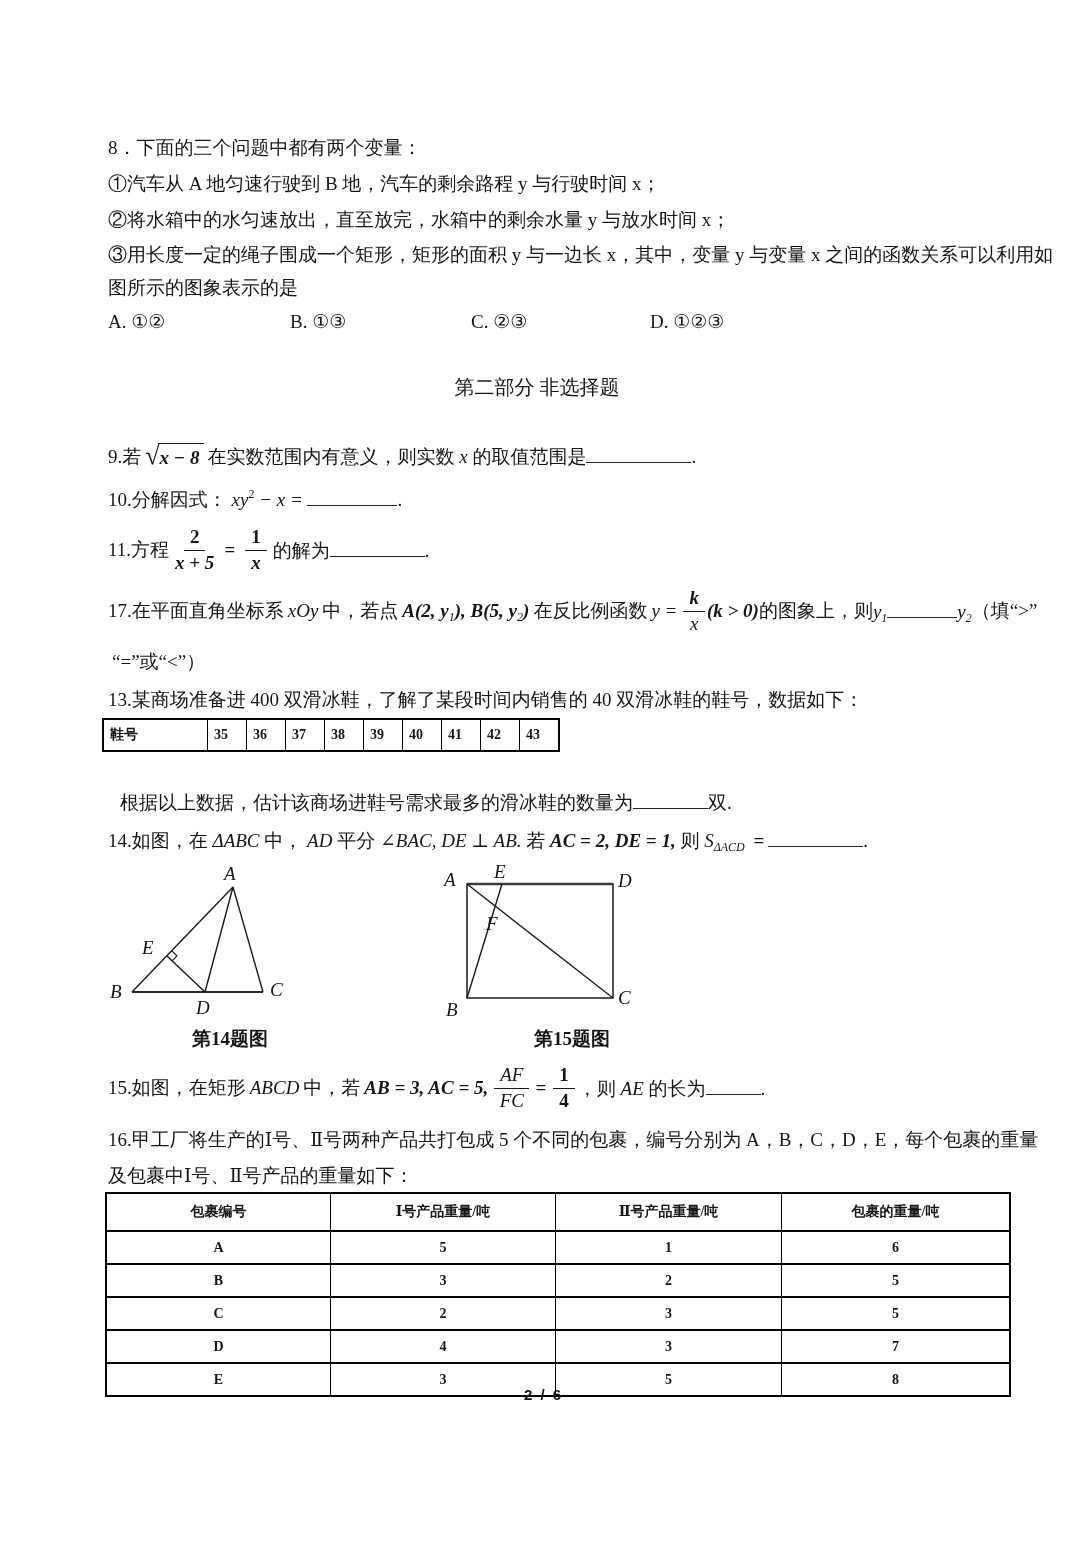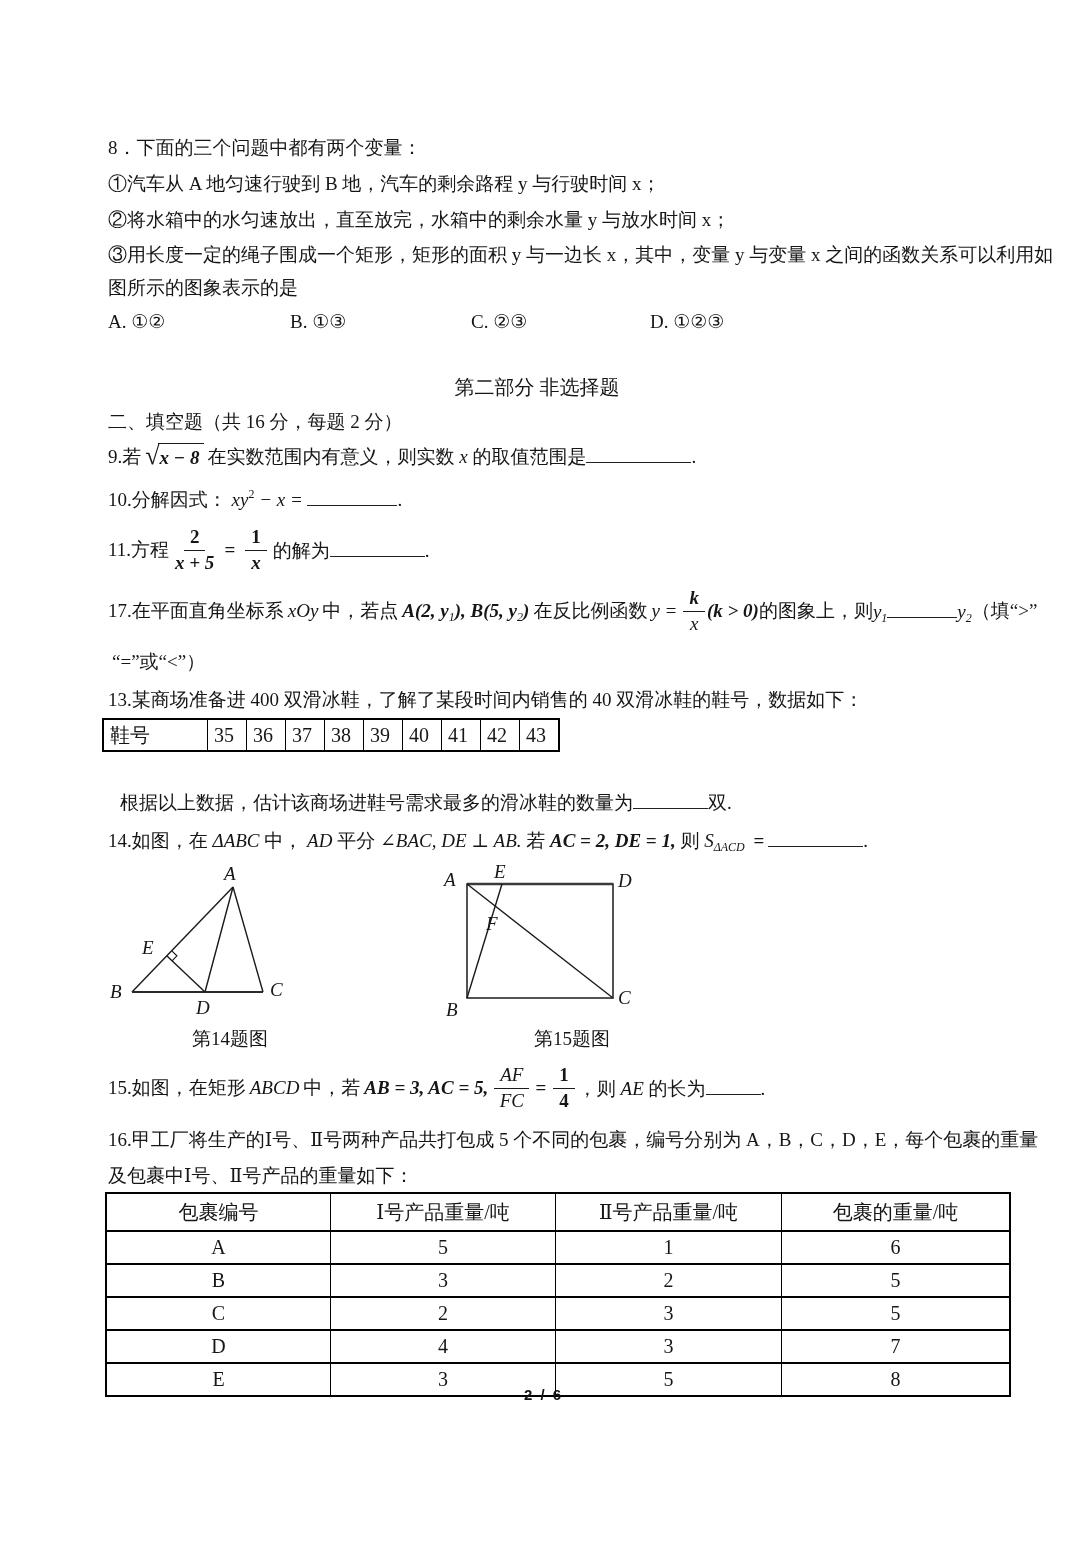--- a/index.html
+++ b/index.html
@@ -20,34 +20,34 @@
   .blank { display:inline-block; border-bottom:1.3px solid #222; height:0.95em; vertical-align:baseline; }
   .w55{width:55px}.w70{width:70px}.w75{width:75px}.w90{width:90px}.w95{width:95px}.w105{width:105px}
   .frac { display:inline-flex; flex-direction:column; align-items:center; margin:0 6px; line-height:1.2; }
   .frac .num { padding:0 6px 1px 6px; border-bottom:1.6px solid #1a1a1a; text-align:center; }
   .frac .den { padding-top:1px; text-align:center; }
   .eqsp { margin:0 4px; }
   .radical { display:inline-flex; align-items:flex-start; margin:0 4px; }
   .rad-sign { font-size:26px; line-height:1.0; font-weight:bold; }
   .radicand { border-top:1.8px solid #1a1a1a; padding:2px 4px 0 2px; margin-left:-2px; }
   table.exam { position:absolute; border-collapse:collapse; border:2px solid #000; }
-  table.exam td { border:1px solid #000; font-size:20px; }
+  table.exam td { border:1px solid #000; font-size:14px;font-weight:bold; }
   #table1 td { height:30px; padding:0 2px 0 6px; text-align:left; }
   #table1 td.c0 { width:95px; }
   #table1 td.cn { width:30px; }
   #table2 td { height:29px; text-align:center; border-top-width:2px; border-bottom-width:2px; }
   #table2 tr.hdr td { height:34px; }
   #table2 td.k0 { width:221px; }
   #table2 td.k1 { width:222px; }
   #table2 td.k2 { width:223px; }
   #table2 td.k3 { width:225px; }
   .fig { position:absolute; }
   .fig svg { position:absolute; left:0; top:0; }
   .flabel { position:absolute; font-style:italic; font-size:19px; line-height:1; }
-  .caption { position:absolute; white-space:nowrap; text-align:center; }
+  .caption { position:absolute; white-space:nowrap; text-align:center;font-weight:bold; }
   .footer { position:absolute; left:0; width:1087px; text-align:center; top:1386px;
             font-family:"Liberation Sans","DejaVu Sans",sans-serif; font-size:15px;
             font-weight:600; letter-spacing:2px; color:#111; }
 </style>
 </head>
 <body>
 
 <div class="page">
 
   <div class="line" style="top:136px">8．下面的三个问题中都有两个变量：</div>
@@ -56,21 +56,20 @@
   <div class="line" style="top:243px">③用长度一定的绳子围成一个矩形，矩形的面积 y 与一边长 x，其中，变量 y 与变量 x 之间的函数关系可以利用如</div>
   <div class="line" style="top:276px">图所示的图象表示的是</div>
   <div class="line" style="top:310px;width:900px">
     <span class="opt" style="left:0">A. ①②</span>
     <span class="opt" style="left:182px">B. ①③</span>
     <span class="opt" style="left:363px">C. ②③</span>
     <span class="opt" style="left:542px">D. ①②③</span>
   </div>
 
   <div class="center-line" style="top:374px;font-size:20px">第二部分 非选择题</div>
-  <div class="line" style="top:410px">二、填空题（共 16 分，每题 2 分）</div>
 
   <div class="line mrow" style="top:443px">
     <span>9.若</span>
     <span class="radical">
       <span class="rad-sign">√</span>
       <span class="radicand mbi">x − 8</span>
     </span>
     <span><span>在实数范围内有意义，则实数</span> <span class="mi">x</span> <span>的取值范围是</span><span class="blank w105"></span><span>.</span></span>
   </div>
 

